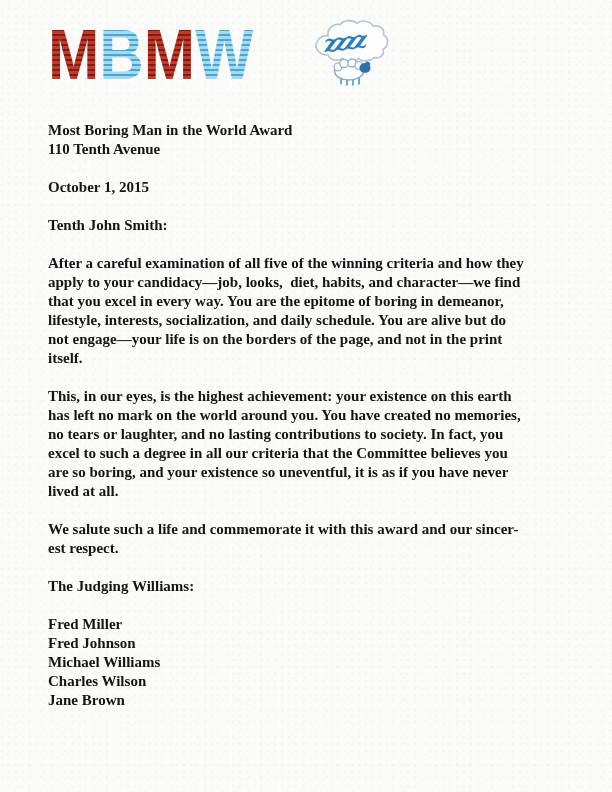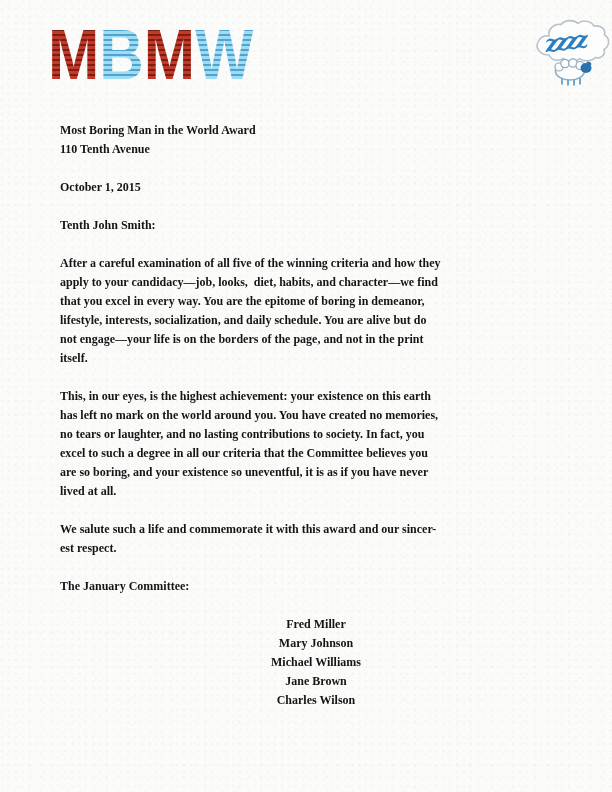--- a/index.html
+++ b/index.html
@@ -17,23 +17,22 @@
     background-image:
       radial-gradient(circle at 30% 30%, rgba(90,100,110,0.035) 1px, transparent 1.6px),
       radial-gradient(circle at 70% 60%, rgba(90,100,110,0.028) 1px, transparent 1.8px),
       radial-gradient(circle at 15% 80%, rgba(90,100,110,0.02) 1px, transparent 1.6px);
     background-size: 7px 7px, 11px 11px, 13px 13px;
   }
   
   .logo-row {
     display: flex;
     align-items: center;
-    gap: 13px;
+    gap: 26px;
     padding: 22px 0 0 48px;
-    justify-content: space-between;
   }
   .logo-letters {
     font-family: "Liberation Sans", "DejaVu Sans", sans-serif;
     font-weight: bold;
     font-size: 70px;
     line-height: 60px;
     letter-spacing: 0px;
     transform: scaleX(0.88);
     transform-origin: left center;
     white-space: nowrap;
@@ -54,26 +53,25 @@
       var(--logo-blue, #9edcf5) 0px, var(--logo-blue, #9edcf5) 3px,
       var(--logo-blue-dark, #4fa3cd) 3px, var(--logo-blue-dark, #4fa3cd) 5px);
   }
   .logo-icon { flex: 0 0 auto; margin-left: 4px; margin-top: -4px; }
   
   .content {
     margin-top: 33px;
     padding: 0 40px 0 48px;
     color: #151515;
     font-weight: bold;
-    font-size: 12px;
+    font-size: 15px;
     line-height: 19px;
-    margin-left: 12px;
   }
   .block { margin: 0 0 19px 0; white-space: pre; }
-  .names div { white-space: pre; text-align: center; }
+  .names div { white-space: pre; }
 </style>
 </head>
 <body>
 
 <div class="page">
 
   <div class="logo-row">
     <div class="logo-letters">
       <span class="logo-red">M</span><span class="logo-blue">B</span><span class="logo-red">M</span><span class="logo-blue">W</span>
     </div>
@@ -116,24 +114,24 @@
 itself.</div>
     <div class="block">This, in our eyes, is the highest achievement: your existence on this earth
 has left no mark on the world around you. You have created no memories,
 no tears or laughter, and no lasting contributions to society. In fact, you
 excel to such a degree in all our criteria that the Committee believes you
 are so boring, and your existence so uneventful, it is as if you have never
 lived at all.</div>
     <div class="block">We salute such a life and commemorate it with this award and our sincer-
 est respect.</div>
 
-    <div class="block">The January Committee:</div>
+    <div class="block">The Judging Williams:</div>
 
     <div class="names">
       <div>Fred Miller</div>
-      <div>Mary Johnson</div>
+      <div>Fred Johnson</div>
       <div>Michael Williams</div>
+      <div>Charles Wilson</div>
       <div>Jane Brown</div>
-      <div>Charles Wilson</div>
     </div>
 
   </div>
 </div>
 
 </body></html>

